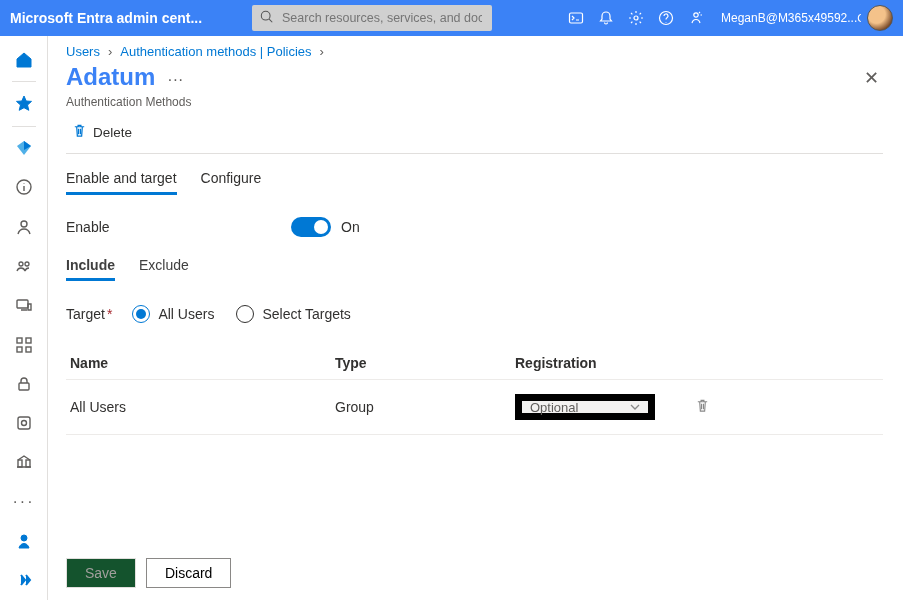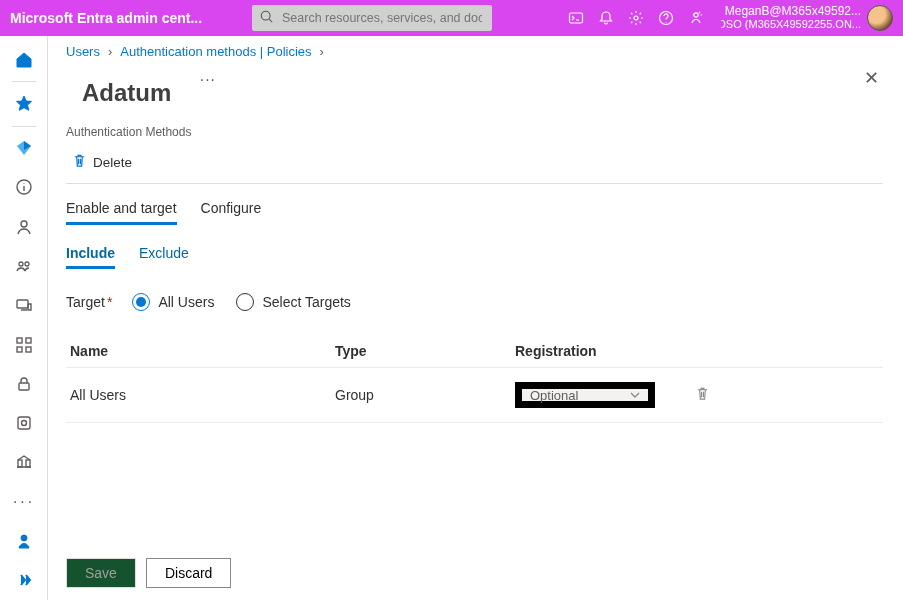--- a/index.html
+++ b/index.html
@@ -1,65 +1,65 @@
 <!DOCTYPE html>
 <html><head>
 <meta charset="utf-8">
 <style>
   * { box-sizing: border-box; font-family: "Segoe UI", Arial, sans-serif; }
   body { margin: 0; width: 903px; height: 600px; background: #fff; color: #323130; overflow: hidden; }
 
   
-  .topbar { height: 36px; background: #d946ef; color: #fff; display: flex; align-items: center; padding: 0 10px; font-size: 13px; gap: 12px; }
+  .topbar { height: 36px; background: #3b82f6; color: #fff; display: flex; align-items: center; padding: 0 10px; font-size: 13px; gap: 12px; }
   .brand { width: 230px; white-space: nowrap; overflow: hidden; text-overflow: ellipsis; font-weight: 600; font-size: 14px;}
   .searchbox { display:flex; align-items:center; height:26px; width:240px; background:#d0d0d0; border-radius:2px; color:#444; padding:0 8px; margin-right:16px;}
   .searchbox svg { margin-right:6px; }
   .searchbox input { flex:1; border:none; outline:none; background:transparent; font-size:12.5px; color:#444; }
   .topicons { display:flex; align-items:center; margin-left:auto; }
   .topicons .ticon { width:30px; height:36px; display:flex; align-items:center; justify-content:center; cursor:pointer; }
   .userblock { display:flex; align-items:center; padding-left:10px; cursor:pointer; }
-  .userblock .utxt { display:flex; flex-direction:column; align-items:flex-end; font-size:11px; line-height:13px; margin-right:6px; max-width:140px; white-space:nowrap; overflow:hidden; text-overflow:ellipsis;}
+  .userblock .utxt { display:flex; flex-direction:row; align-items:flex-end; font-size:11px; line-height:13px; margin-right:6px; max-width:140px; white-space:nowrap; overflow:hidden; text-overflow:ellipsis;}
   .userblock .utxt .u1 { font-size:12px; }
   .avatar { width:26px; height:26px; border-radius:50%; background: radial-gradient(circle at 35% 35%, #f4c28a 0 40%, #7a4b2a 75%); border:1px solid #555;}
 
   .shell { display:flex; height:564px; }
 
   
   .rail { width:48px; border-right:1px solid #e1dfdd; display:flex; flex-direction:column; align-items:center; padding-top:4px; }
   .rail .ritem { width:48px; height:40px; display:flex; align-items:center; justify-content:center; cursor:pointer; position:relative;}
   .rail .sep { width:24px; height:1px; background:#e1dfdd; margin:2px 0;}
   .rail .blue svg { fill:#0078d4; stroke:#0078d4; }
   .rail .grey svg { fill:none; stroke:#605e5c; }
   .rail .bottom { margin-top:auto; }
 
   
   .content { flex:1; display:flex; flex-direction:column; padding:8px 20px 0 18px; position:relative; overflow:hidden;}
   .crumbs { font-size:13px; color:#0078d4; margin-bottom:4px; display:flex; align-items:center; gap:8px;}
   .crumbs .sep { color:#605e5c; }
   .titlebar { display:flex; align-items:flex-start; }
-  .titlebar h1 { font-size:24px; font-weight:600; margin:16px; color:#404040; }
+  .titlebar h1 { font-size:24px; font-weight:600; margin:0; color:#3b82f6; }
   .titlebar .more { margin-left:12px; color:#605e5c; font-size:16px; cursor:pointer; padding-top:8px;}
   .titlebar .close { margin-left:auto; font-size:18px; color:#605e5c; cursor:pointer; padding:4px;}
   .subtitle { font-size:12px; color:#605e5c; margin-top:2px;}
   .cmdbar { display:flex; align-items:flex-start; margin-top:10px; padding-bottom:8px; border-bottom:1px solid #e1dfdd;}
   .cmdbar .cmd { display:flex; align-items:center; gap:6px; font-size:13.5px; color:#323130; cursor:pointer; padding:4px 6px;}
   .cmdbar .cmd svg { stroke:#0078d4; }
 
   .tabs { display:flex; gap:24px; margin-top:16px; font-size:14px; }
   .tabs .tab { padding-bottom:6px; cursor:pointer; color:#323130;}
   .tabs .tab.active { font-weight:400; border-bottom:3px solid #0078d4; }
 
   .row { display:flex; align-items:center; margin-top:22px; font-size:14px;}
   .row .lbl { width:225px; color:#323130; }
   .toggle { width:40px; height:20px; background:#0078d4; border-radius:10px; position:relative; cursor:pointer; margin-right:10px;}
   .toggle .knob { width:14px; height:14px; background:#fff; border-radius:50%; position:absolute; top:3px; right:3px;}
   .toggle-label { font-size:14px; }
 
   .subtabs { display:flex; gap:24px; margin-top:20px; font-size:14px;}
-  .subtabs .stab { padding-bottom:5px; cursor:pointer; color:#0369a1;}
+  .subtabs .stab { padding-bottom:5px; cursor:pointer; color:#404040;}
   .subtabs .stab.active { font-weight:600; border-bottom:3px solid #0078d4;}
 
   .target-row { display:flex; align-items:center; margin-top:24px; font-size:14px;}
   .target-row .tlabel { margin-right:20px;}
   .req { color:#a4262c; margin-left:2px;}
   .radio { display:flex; align-items:center; margin-right:22px; cursor:pointer;}
   .radio .rcirc { width:18px; height:18px; border:1px solid #323130; border-radius:50%; display:flex; align-items:center; justify-content:center; margin-right:8px;}
   .radio.sel .rcirc { border-color:#0078d4;}
   .radio.sel .rcirc .dot { width:10px; height:10px; background:#0078d4; border-radius:50%;}
 
@@ -243,20 +243,27 @@
             </svg></span>
         <span>Delete</span>
       </div>
     </div>
 
     <div class="tabs">
       <div class="tab active">Enable and target</div>
       <div class="tab">Configure</div>
     </div>
 
+    <div class="row">
+      <div class="lbl">Enable</div>
+      <div class="toggle">
+          <div class="knob"></div>
+        </div>
+      <div class="toggle-label">On</div>
+    </div>
 
     <div class="subtabs">
       <div class="stab active">Include</div>
       <div class="stab">Exclude</div>
     </div>
 
     <div class="target-row">
       <div class="tlabel"><span>Target</span><span class="req">*</span></div>
       <div class="radio sel">
         <div class="rcirc">

